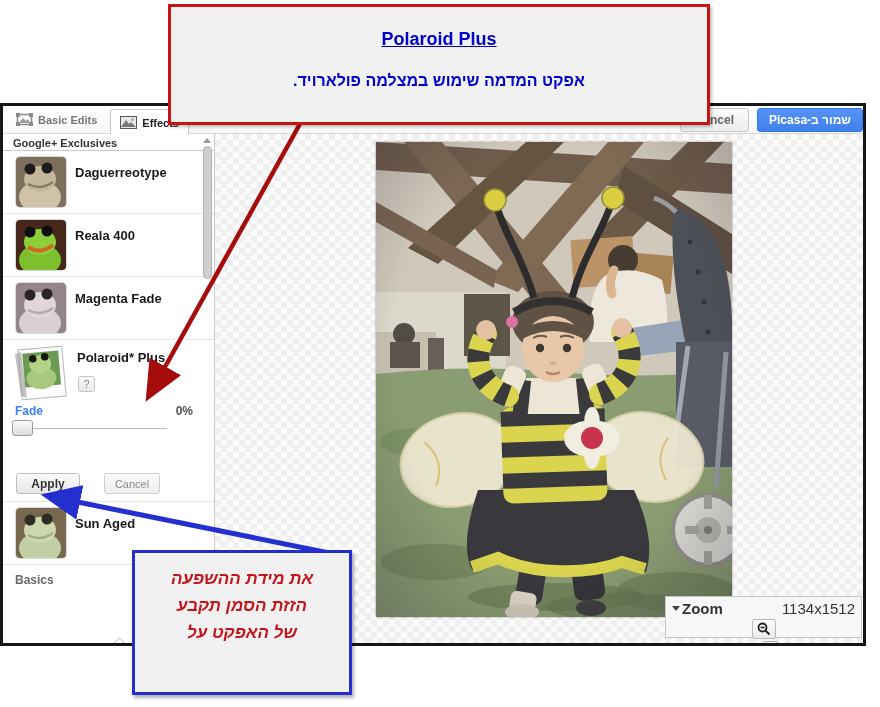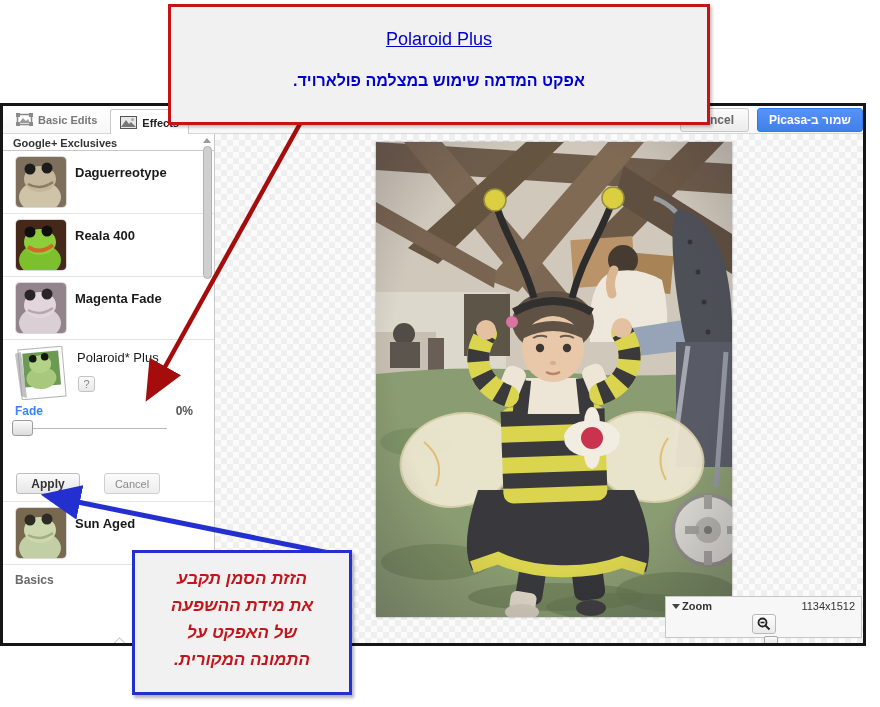--- a/index.html
+++ b/index.html
@@ -29,21 +29,21 @@
   .sb-header { font-size:11px; font-weight:bold; color:#333; padding:3px 0 3px 10px; height:17px;
     border-bottom:1px solid #c9c9c9; position:relative; }
   .sb-notch { position:absolute; left:112px; bottom:-5px; width:9px; height:9px; background:#fff;
     border-left:1px solid #c9c9c9; border-top:1px solid #c9c9c9; transform:rotate(45deg); }
   .effect-item { height:63px; border-bottom:1px solid #e4e4e4; position:relative; cursor:pointer; }
   .effect-item .thumb { position:absolute; left:13px; top:6px; width:50px; height:50px; border-radius:4px;
     overflow:hidden; box-shadow:0 0 0 1px rgba(0,0,0,.15); }
   .effect-item .elabel { position:absolute; left:72px; top:14px; font-size:13px; font-weight:bold; color:#1a1a1a; }
 
   .sel-panel { height:162px; border-bottom:1px solid #e4e4e4; position:relative; }
-  .sel-title { position:absolute; left:74px; top:10px; font-size:13px; font-weight:normal; color:#1a1a1a; }
+  .sel-title { position:absolute; left:74px; top:10px; font-size:13px; font-weight:bold; color:#1a1a1a; }
   .polathumb { position:absolute; left:8px; top:6px; width:62px; height:54px; }
   .help-btn { position:absolute; left:75px; top:36px; width:17px; height:16px; font-size:11px; color:#888;
     background:linear-gradient(#fafafa,#e8e8e8); border:1px solid #c4c4c4; border-radius:3px;
     text-align:center; line-height:14px; cursor:pointer; }
   .fade-label { position:absolute; left:12px; top:64px; font-size:12px; font-weight:bold; color:#3b82f6;text-align:center; }
   .fade-value { position:absolute; right:21px; top:64px; font-size:12px; font-weight:bold; color:#555; }
   .fade-track { position:absolute; left:12px; top:88px; width:152px; height:1px; background:#b9b9b9; }
   .fade-handle { position:absolute; left:9px; top:80px; width:21px; height:16px;
     background:linear-gradient(#fbfbfb,#dcdcdc); border:1px solid #9c9c9c; border-radius:3px; cursor:pointer; }
   .frame-box { position:absolute; left:10px; top:105px; width:163px; height:22px; border:1px solid #ccc;
@@ -64,37 +64,37 @@
     border-radius:5px; cursor:pointer; }
 
   
   .canvas { flex:1; position:relative; background-color:#fbfbfb;
     background-image:linear-gradient(45deg,#efefef 25%,transparent 25%,transparent 75%,#efefef 75%),
                      linear-gradient(45deg,#efefef 25%,transparent 25%,transparent 75%,#efefef 75%);
     background-size:12px 12px; background-position:0 0,6px 6px; overflow:hidden; }
   .photo { position:absolute; left:161px; top:8px; width:356px; height:475px; box-shadow:0 0 2px rgba(0,0,0,.4); }
 
   .zoom-panel { position:absolute; right:1px; bottom:5px; width:197px; height:42px; background:#f7f7f7;
-    border:1px solid #c6c6c6; font-size:11px; color:#333; }
+    border:1px solid #c6c6c6; font-size:15px; color:#333; }
   .zp-row1 { display:flex; justify-content:space-between; padding:3px 6px 1px 6px; }
   .zp-zoom-label { display:flex; align-items:center; gap:2px; font-weight:bold; cursor:pointer; }
   .zp-caret { width:0; height:0; border-left:4px solid transparent; border-right:4px solid transparent;
     border-top:5px solid #444; display:inline-block; }
   .zp-row2 { display:flex; align-items:center; padding:1px 6px; gap:8px;flex-direction:column; }
   .zp-btn { width:24px; height:20px; background:linear-gradient(#fcfcfc,#eaeaea); border:1px solid #b9b9b9;
     border-radius:3px; display:flex; align-items:center; justify-content:center; cursor:pointer; }
   .zp-track { flex:1; height:1px; background:#bbb; position:relative; }
   .zp-handle { position:absolute; left:0; top:-6px; width:14px; height:13px;
     background:linear-gradient(#fafafa,#ddd); border:1px solid #a8a8a8; border-radius:2px; cursor:pointer; }
   .zp-pct { color:#555; width:28px; text-align:right; }
 
   
   .callout-top { position:absolute; left:168px; top:4px; width:542px; height:121px; background:#f1f1f1;
     border:3px solid #c41414; box-shadow:2px 2px 3px rgba(0,0,0,.25); z-index:4; text-align:center; }
-  .callout-top .ct-title { display:inline-block; margin-top:22px; font-size:18px; font-weight:normal;
+  .callout-top .ct-title { display:inline-block; margin-top:22px; font-size:18px; font-weight:bold;
     color:#0000cd; text-decoration:underline; }
   .callout-top .ct-text { margin-top:22px; font-size:16px; font-weight:bold; 
     color:#0000cd; direction:rtl; }
   .callout-bottom { position:absolute; left:132px; top:550px; width:220px; height:145px; background:#f1f1f1;
     border:3px solid #2330cf; box-shadow:2px 3px 3px rgba(0,0,0,.3); z-index:4;
     text-align:center; direction:rtl; padding-top:12px; }
   .callout-bottom .cb-line { display:block; font-size:17px; font-weight:bold; font-style:italic;
     color:#c3161c; line-height:27px; }
   .arrows { position:absolute; left:0; top:0; width:880px; height:707px; z-index:3; pointer-events:none; }
 </style>
@@ -402,17 +402,16 @@
   <line x1="301" y1="122" x2="150" y2="394" stroke="#a50d0d" stroke-width="4.5" marker-end="url(#redhead)"></line>
   <line x1="349" y1="557" x2="48" y2="496" stroke="#2330cf" stroke-width="5" marker-end="url(#bluehead)"></line>
 </svg>
 
 <div class="callout-top">
   <span class="ct-title">Polaroid Plus</span>
   <div class="ct-text">אפקט המדמה שימוש במצלמה פולארויד.</div>
 </div>
 
 <div class="callout-bottom">
+  <span class="cb-line">את מידת ההשפעה</span>
   <span class="cb-line">הזזת הסמן תקבע</span>
-  <span class="cb-line">את מידת ההשפעה</span>
   <span class="cb-line">של האפקט על</span>
-  <span class="cb-line">התמונה המקורית.</span>
 </div>
 
 </body></html>

